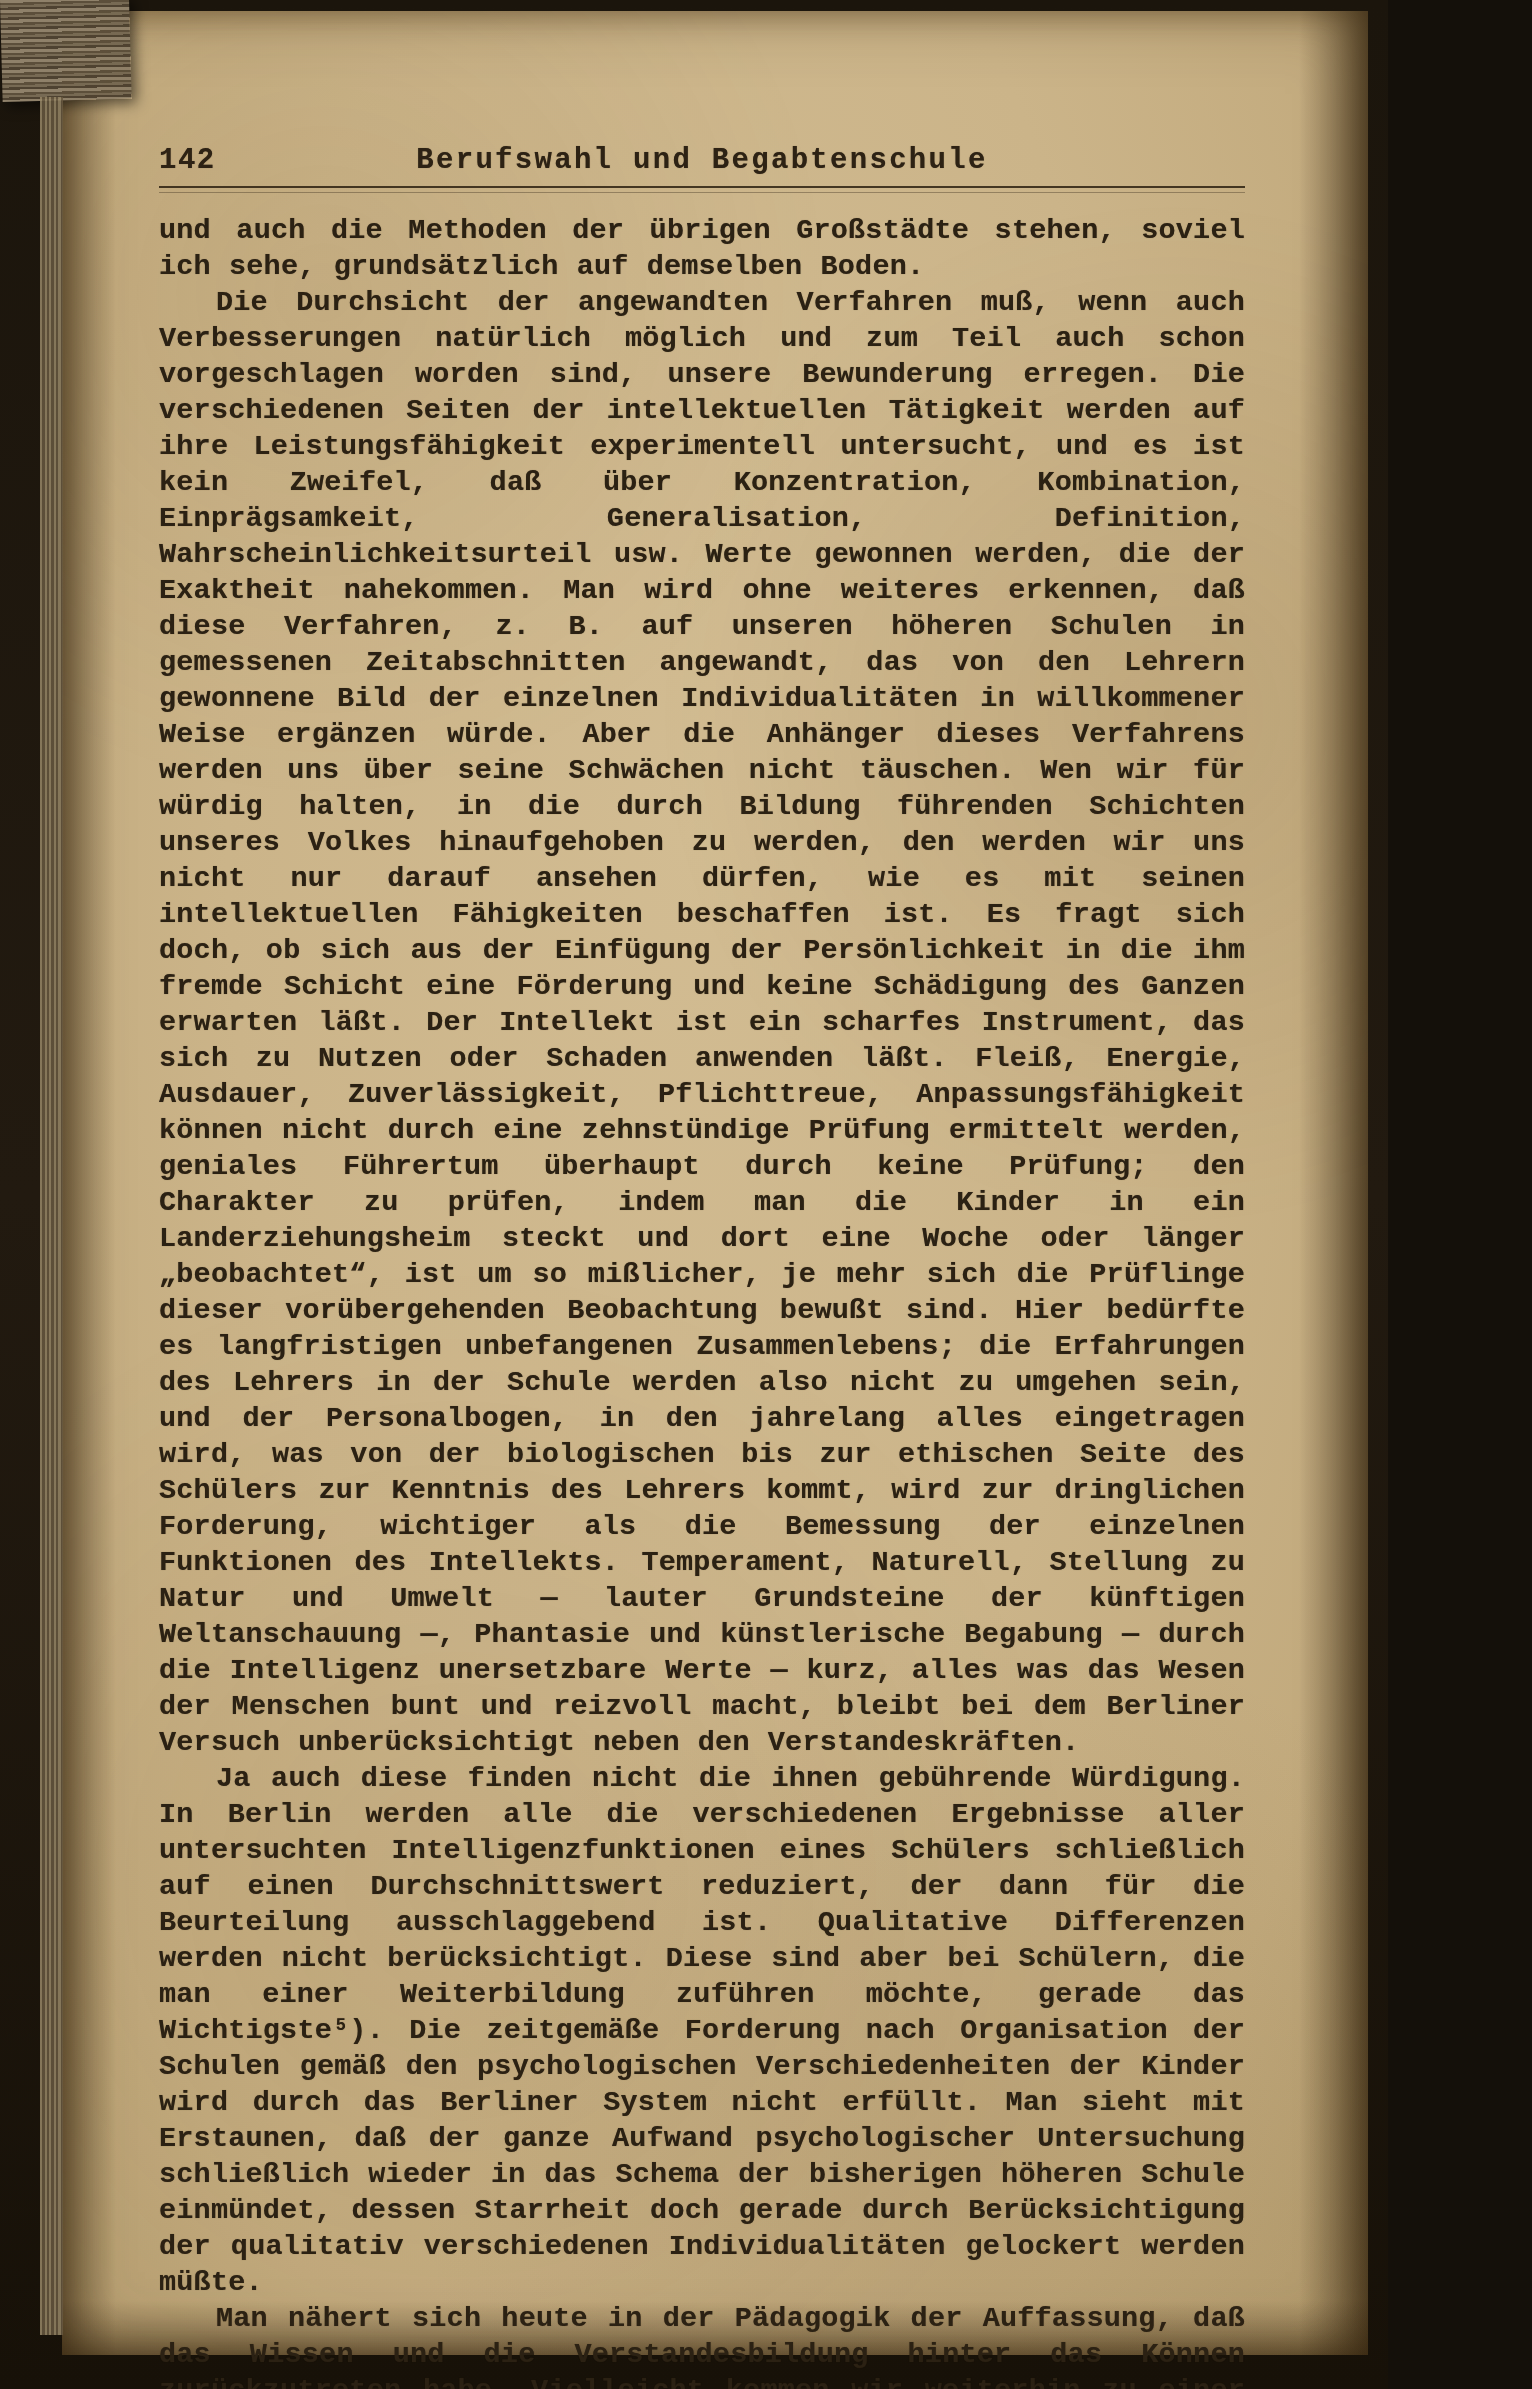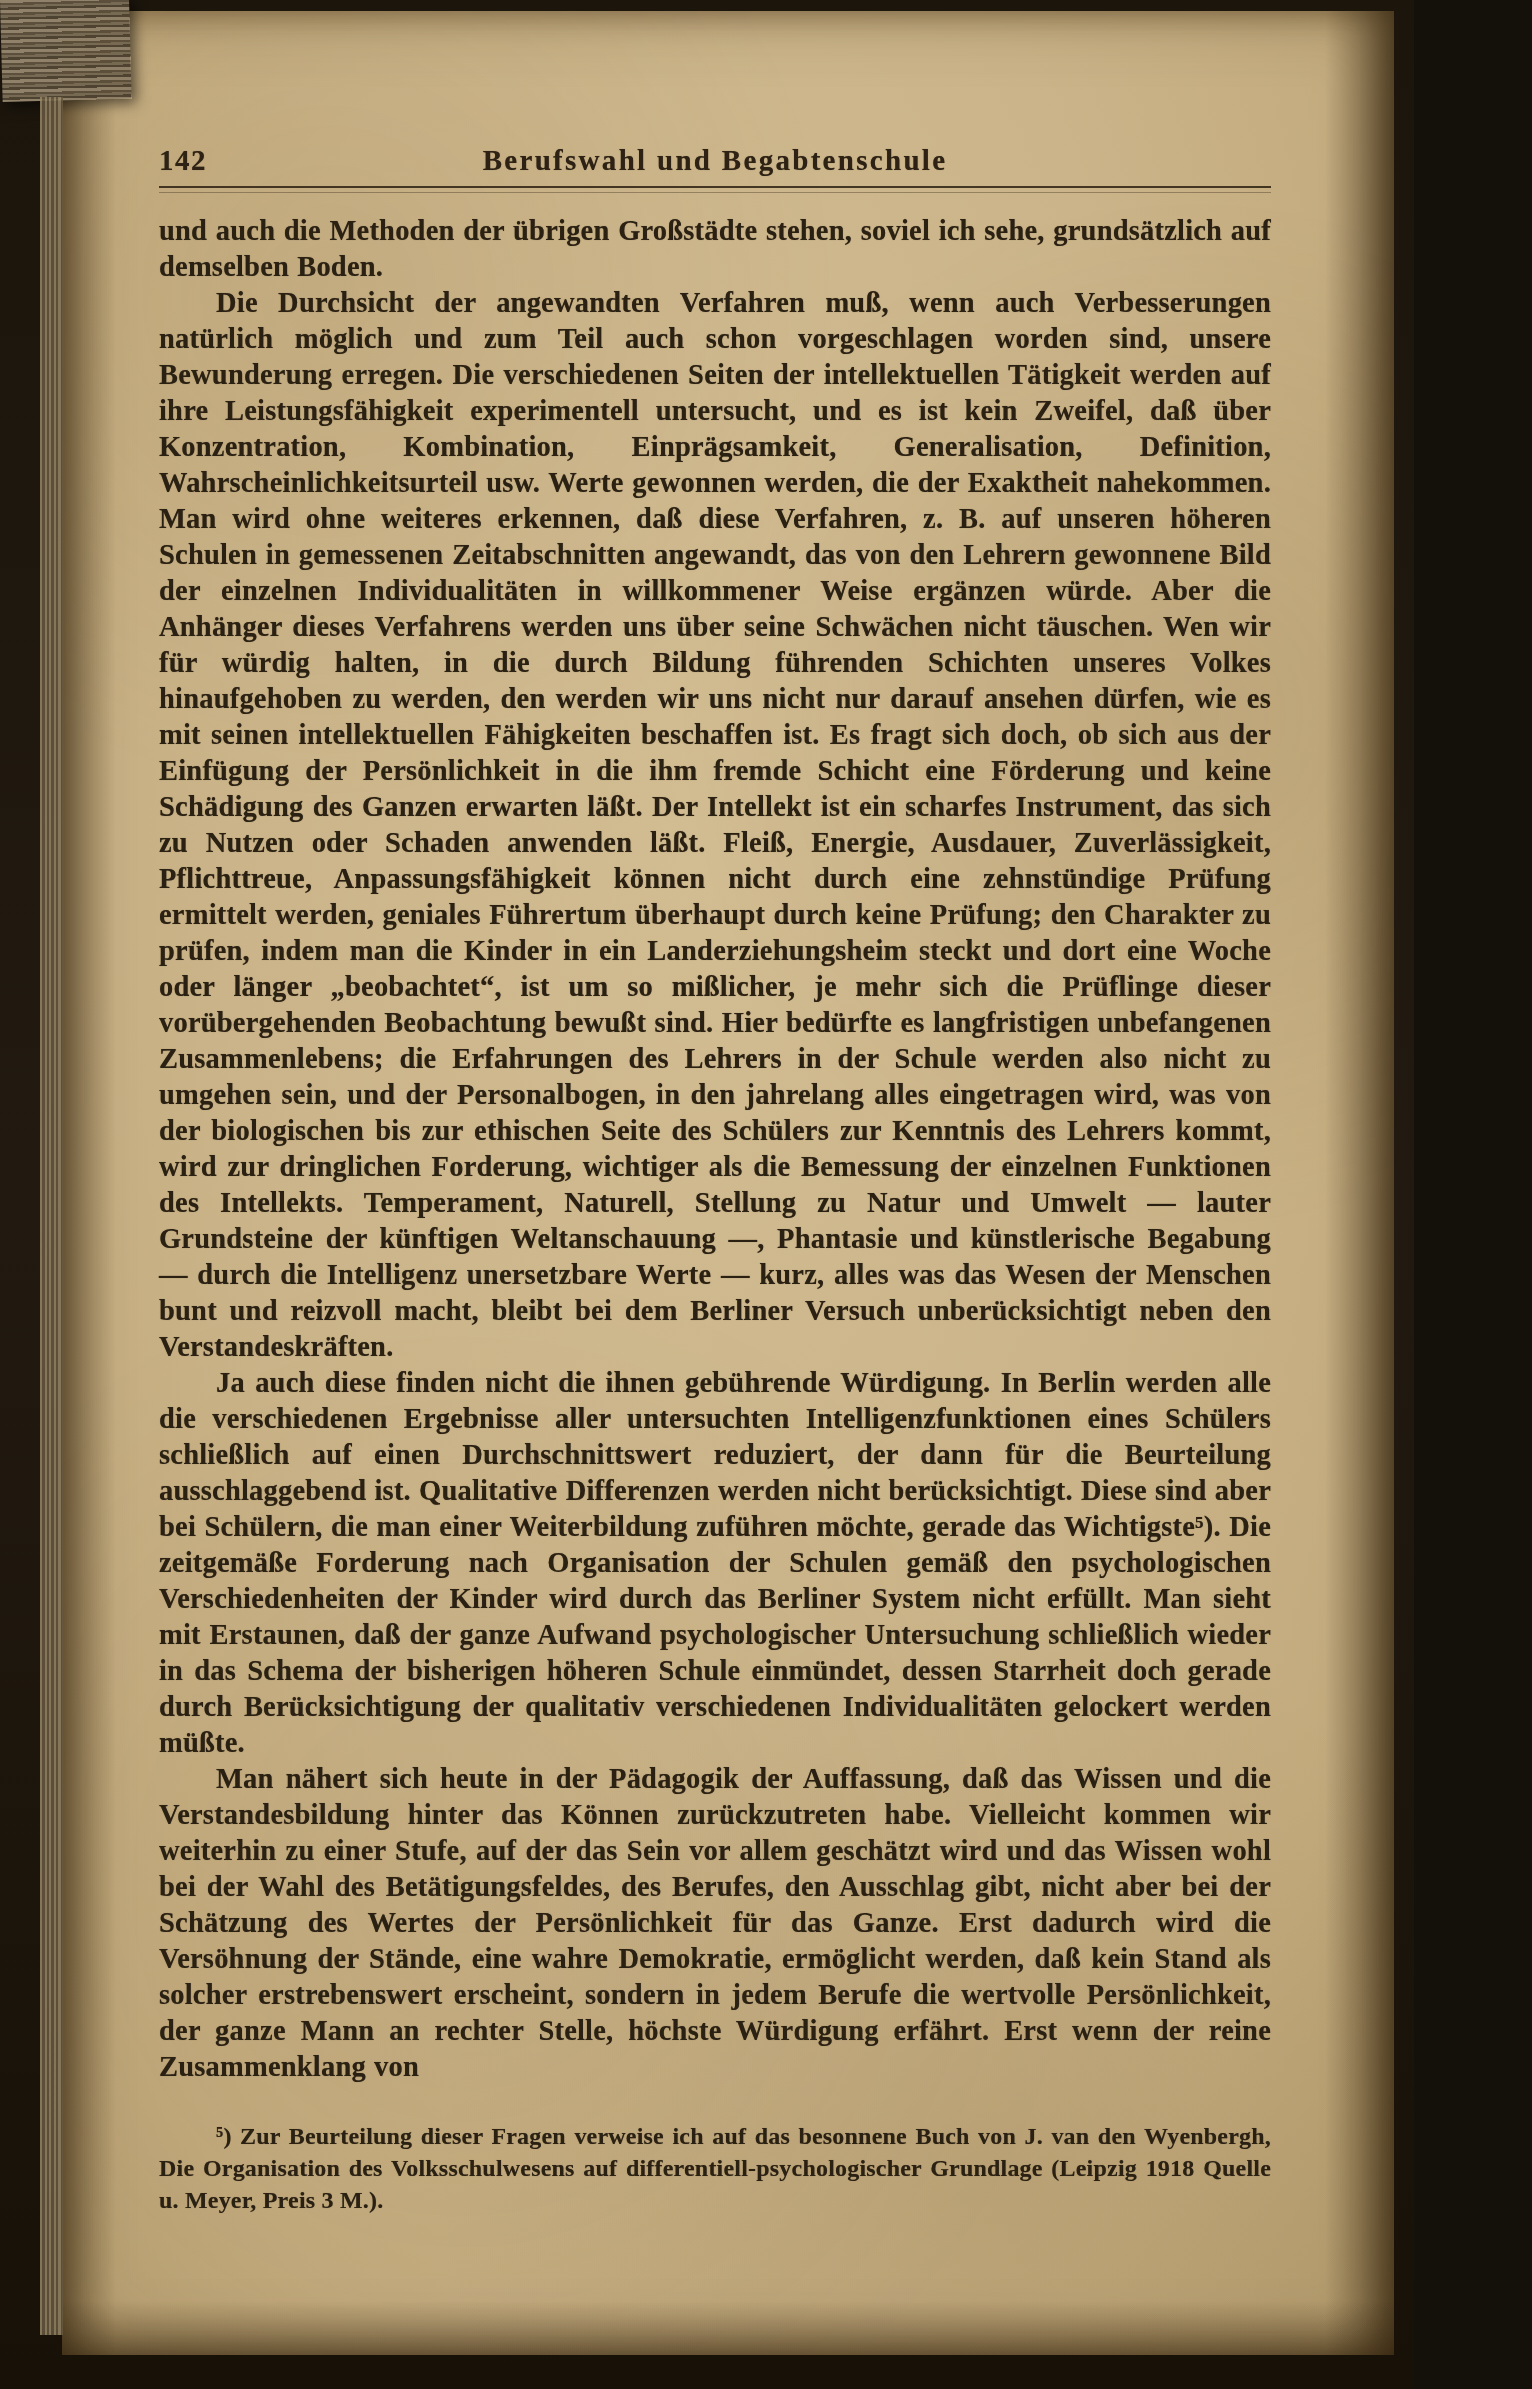--- a/index.html
+++ b/index.html
@@ -6,22 +6,21 @@
     margin: 0;
     padding: 0;
     background: #14100a;
   }
   .scan {
     position: relative;
     width: 1388px;
     height: 2389px;
     background: linear-gradient(180deg, #1b150c 0%, #221a10 50%, #171108 100%);
     overflow: hidden;
-    font-family: Liberation Serif, serif;
-    padding-left: 26px;
+    font-family: Liberation Mono, monospace;
   }
 
   
   .paper {
     position: absolute;
     left: 62px;
     top: 10.8px;
     right: 20px;
     bottom: 34px;
     background:

